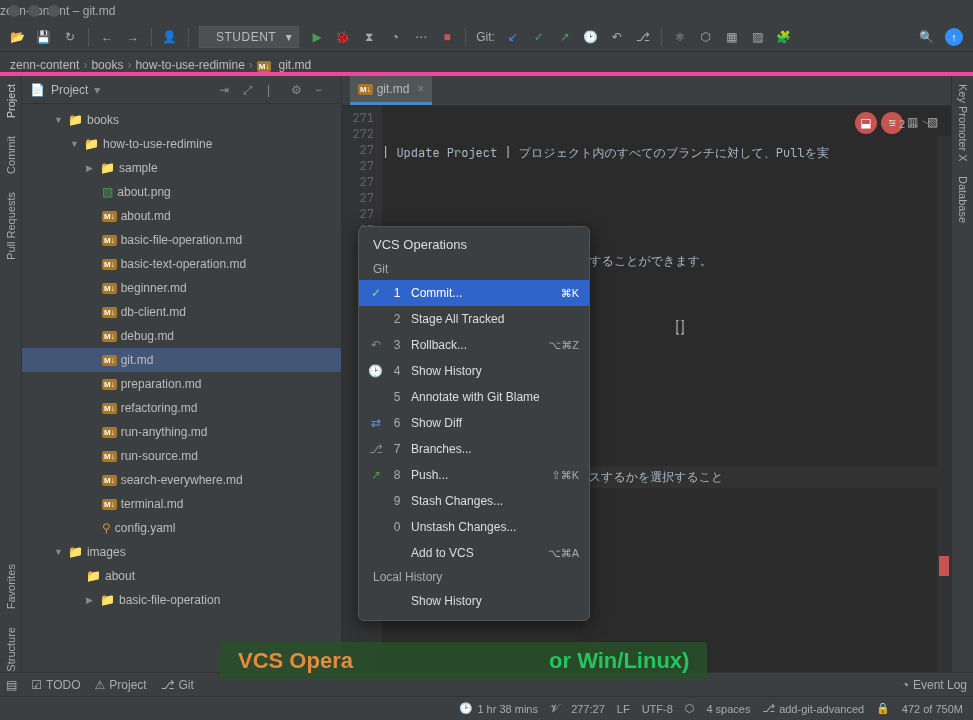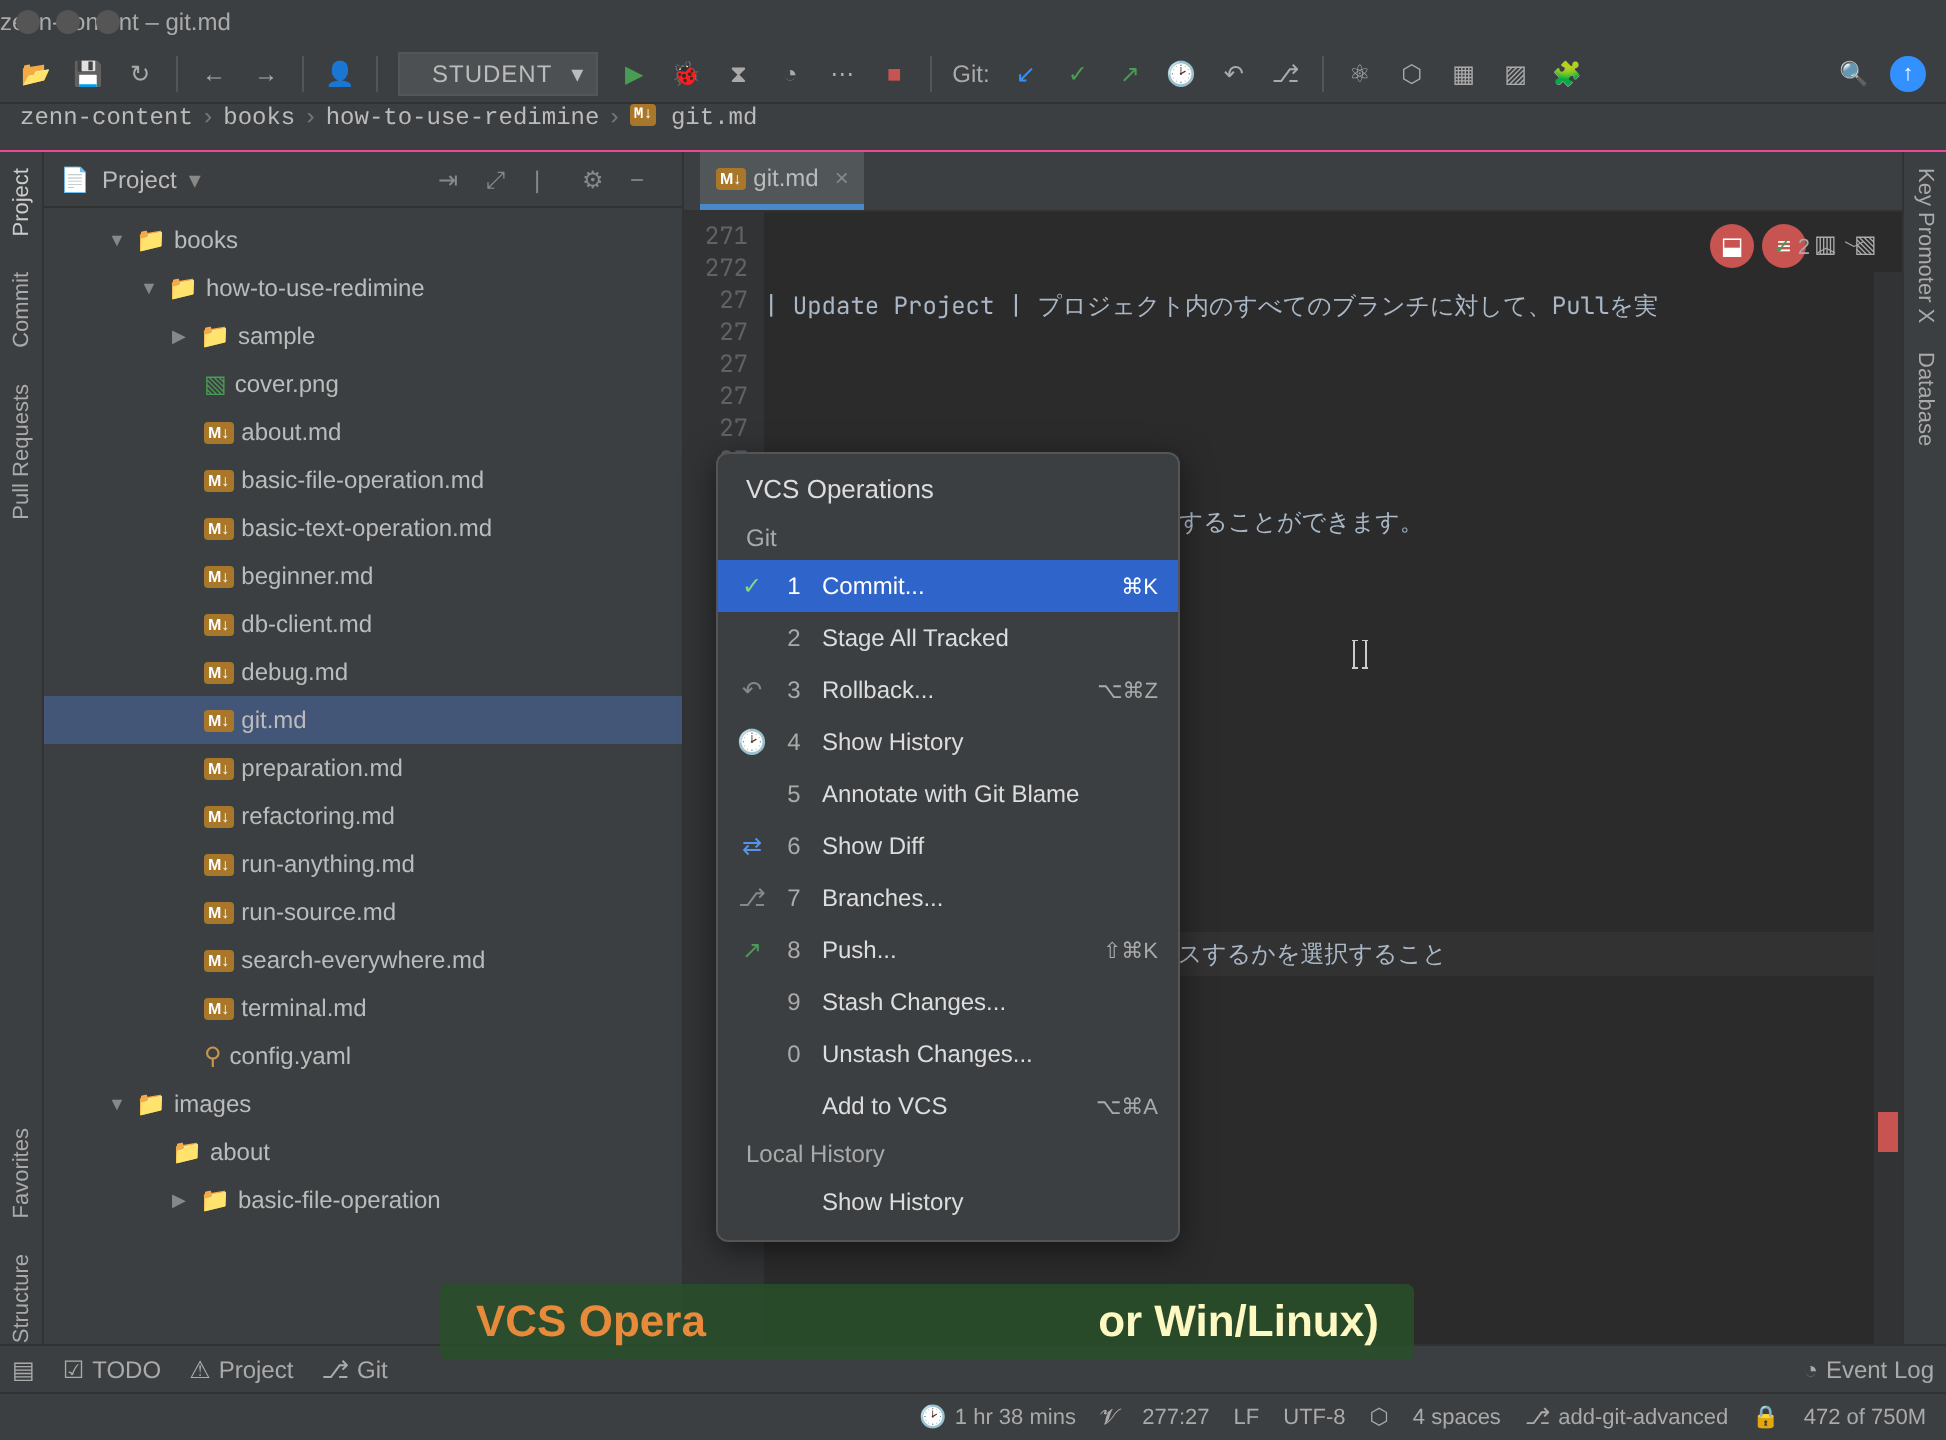--- a/index.html
+++ b/index.html
@@ -57,26 +57,25 @@
 .sep { width:1px; height:18px; background:#555; }
 .run-icon { color:#499c54; }
 .stop-icon { color:#c75450; }
 .git-label { color:#aaa; font-size:12px; }
 .search-icon { color:#aaa; }
 .circle-btn { width:18px; height:18px; border-radius:50%; background:#3391ff; display:flex;align-items:center;justify-content:center;color:#fff;font-weight:bold;font-size:11px; }
 .breadcrumb {
   height: 24px;
   background: #3c3f41;
   display:flex;
-  align-items:flex-start;
+  align-items:flex-end;
   padding: 0 10px;
   gap:4px;
   font-size:12px;
-  border-bottom:1px solid #ec4899;
-  font-family:Liberation Mono, monospace;
+  border-bottom:4px solid #ec4899;
 }
 .breadcrumb .crumb { color:#bbb; }
 .breadcrumb .chev { color:#777; }
 .md-icon { background:#a9772a; color:#fff; font-size:8px; padding:1px 2px; border-radius:2px; margin-right:3px; font-weight:bold; }
 .main-area {
   display:flex;
   height: calc(720px - 22px - 30px - 24px - 24px - 24px);
   position:relative;
 }
 .left-gutter {
@@ -243,21 +242,21 @@
 .popup-item.sel .label, .popup-item.sel .shortcut, .popup-item.sel .num { color:#fff; }
 .overlay-caption {
   position:absolute; bottom:40px; left:220px;
   background:#295129d4;
   padding: 6px 18px;
   border-radius:4px;
   color:#e88a3c;
   font-size:22px; font-weight:bold;
   z-index:50;
 }
-.overlay-caption .right-text { color:#fef9c3; }
+.overlay-caption .right-text { color:#22c55e; }
 .bottom-toolbar {
   height:24px; background:#3c3f41;
   border-top:1px solid #323232;
   display:flex; align-items:center; padding:0 6px; gap:14px;
   font-size:12px; color:#aaa;
 }
 .bottom-toolbar .sp { flex:1; }
 .bottom-toolbar .item { display:flex; align-items:center; gap:4px; cursor:pointer; }
 .status-bar {
   height:24px; background:#3c3f41;
@@ -379,21 +378,21 @@
       </div>
       <div class="tree-row">
         <span class="indent" style="width:52px;"></span>
           <span class="arrow right"></span>
         <span class="folder-icon">📁</span>
         <span class="tree-label">sample</span>
       </div>
       <div class="tree-row">
         <span class="indent" style="width:68px;"></span>
         <span class="png-icon">▧</span>
-        <span class="tree-label">cover.png</span>
+        <span class="tree-label">about.png</span>
       </div>
       <div class="tree-row">
           <span class="indent" style="width:68px;"></span>
           <span class="file-icon-md">M↓</span>
           <span class="tree-label">about.md</span>
         </div>
       <div class="tree-row">
           <span class="indent" style="width:68px;"></span>
           <span class="file-icon-md">M↓</span>
           <span class="tree-label">basic-file-operation.md</span>

